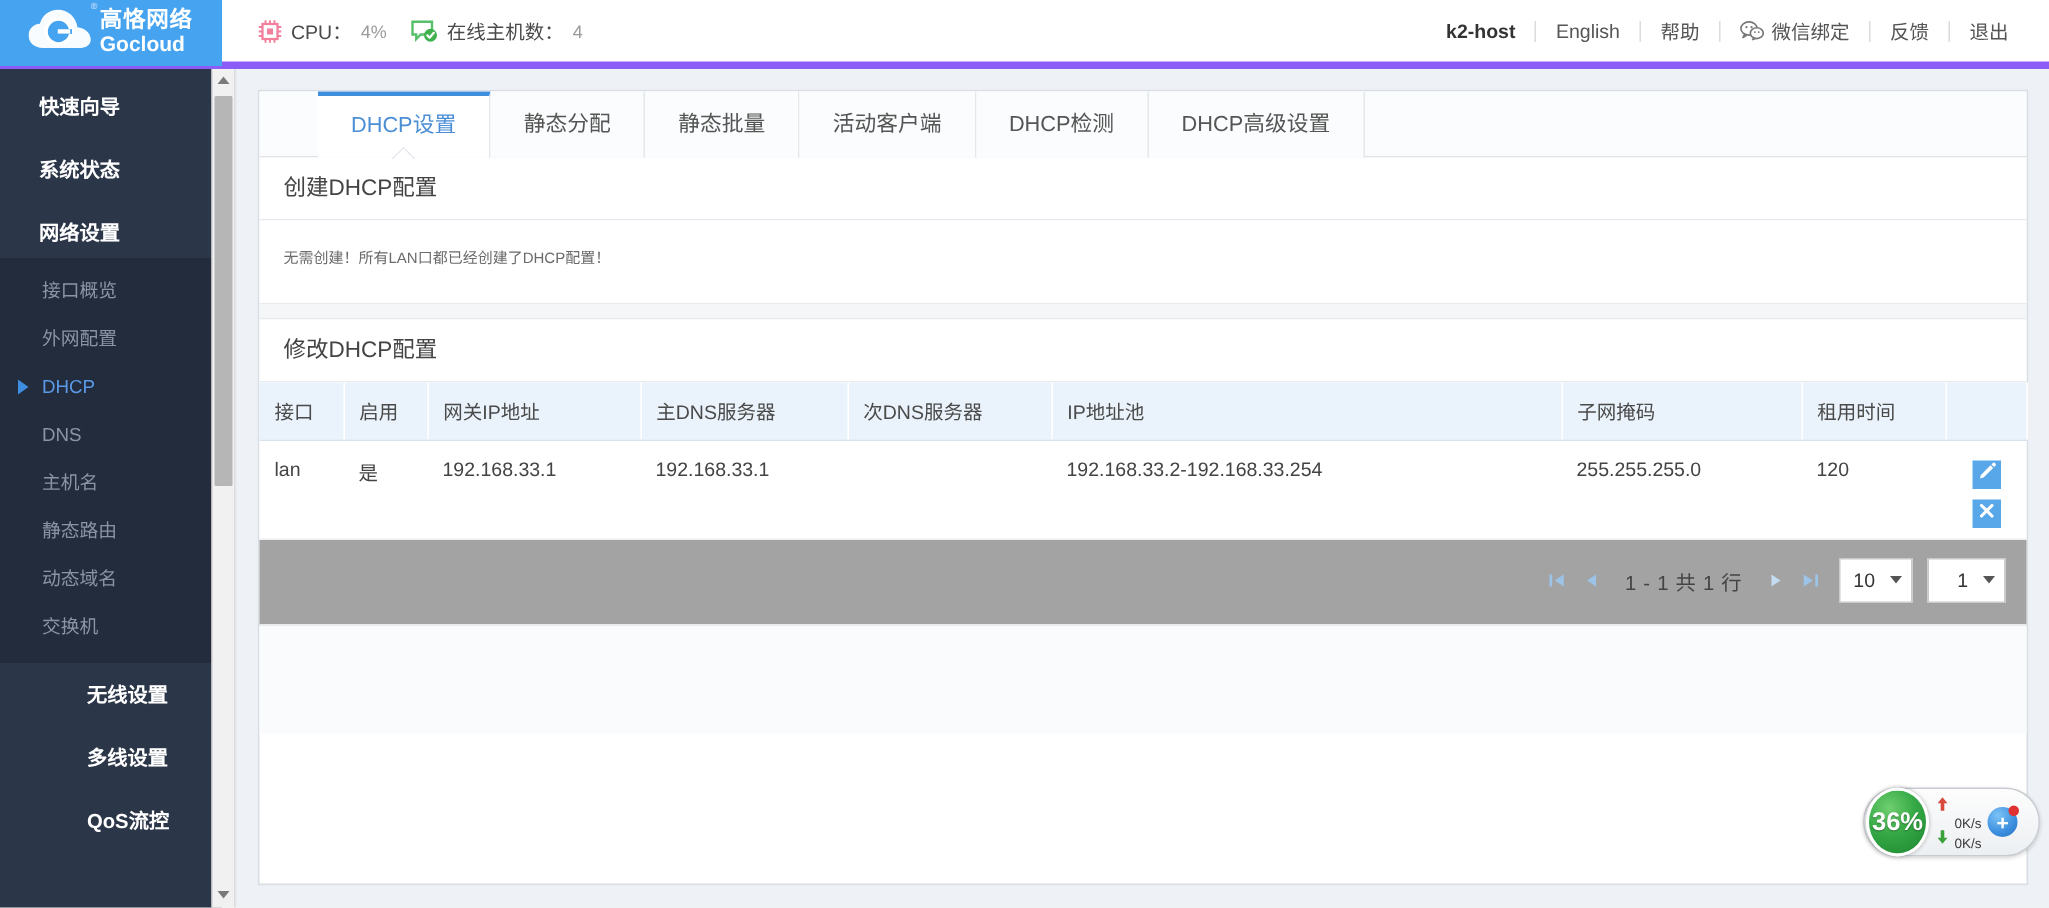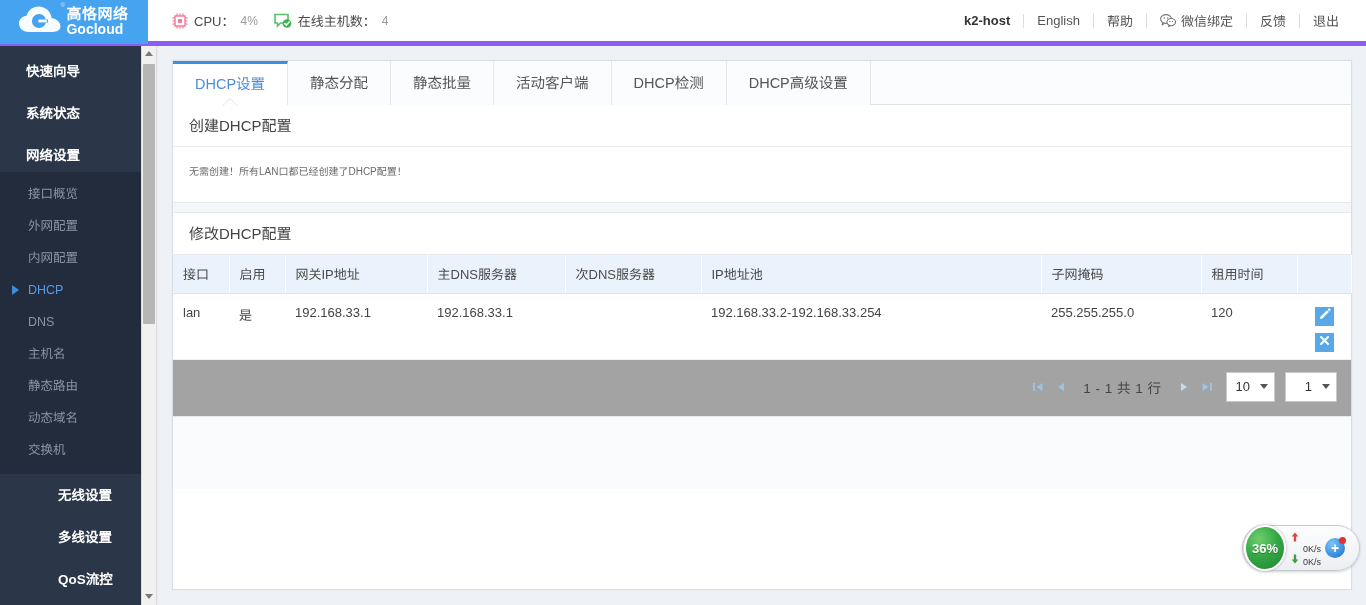--- a/index.html
+++ b/index.html
@@ -134,20 +134,21 @@
     width: 1180px;
     min-height: 530px;
     box-shadow: 0 0 2px rgba(0,0,0,0.04);
   }
 
   
   #tabs {
     display: flex; height: 44px;
     border-bottom: 1px solid #dfe3e8;
     background: #fbfcfd;
+    padding-left: 39px;
   }
   .tab {
     height: 44px; line-height: 44px;
     padding: 0 22px;
     font-size: 14.5px; color: #555;
     border-right: 1px solid #e4e8ec;
     cursor: pointer; position: relative;
     background: #fbfcfd;
     white-space: nowrap;
   }
@@ -269,21 +270,21 @@
     z-index: 40;
   }
   #fw-circle {
     width: 42px; height: 46px; flex: 0 0 42px;
     margin-left: 1px;
     border-radius: 50%;
     background: radial-gradient(circle at 35% 28%, #6fcf6f 0%, #35a845 45%, #1c8530 100%);
     border: 2px solid #ffffff;
     box-shadow: 0 0 3px rgba(0,0,0,0.3);
     display: flex; align-items: center; justify-content: center;
-    color: #fff; font-size: 13px; font-weight: bold;
+    color: #fff; font-size: 17px; font-weight: bold;
     text-shadow: 0 1px 1px rgba(0,0,0,0.35);
   }
   #fw-rates { display: flex; align-items: flex-end; gap: 4px; margin-left: 5px; }
   .fw-arrows { display: flex; flex-direction: column; gap: 4px; }
   .fw-nums { display: flex; flex-direction: column; gap: 2px; }
   .fw-num { font-size: 9px; color: #3a3a3a; line-height: 11px; }
   #fw-plus {
     width: 20px; height: 20px; border-radius: 50%;
     background: radial-gradient(circle at 35% 28%, #7cc4f7 0%, #3b8ede 60%, #2a6fbd 100%);
     margin-left: 4px; position: relative;
@@ -398,21 +399,20 @@
   <div class="nav-top">
     <div class="nav-group-title">快速向导</div>
     <div style="height:10px"></div>
     <div class="nav-group-title">系统状态</div>
     <div style="height:10px"></div>
     <div class="nav-group-title">网络设置</div>
   </div>
   <div class="nav-sub-wrap">
     <div class="nav-sub">接口概览</div>
     <div class="nav-sub">外网配置</div>
-    <div class="nav-sub">内网配置</div>
     <div class="nav-sub active">DHCP</div>
     <div class="nav-sub">DNS</div>
     <div class="nav-sub">主机名</div>
     <div class="nav-sub">静态路由</div>
     <div class="nav-sub">动态域名</div>
     <div class="nav-sub">交换机</div>
   </div>
   <div class="nav-bottom">
     <div class="nav-group-title">无线设置</div>
     <div style="height:10px"></div>

